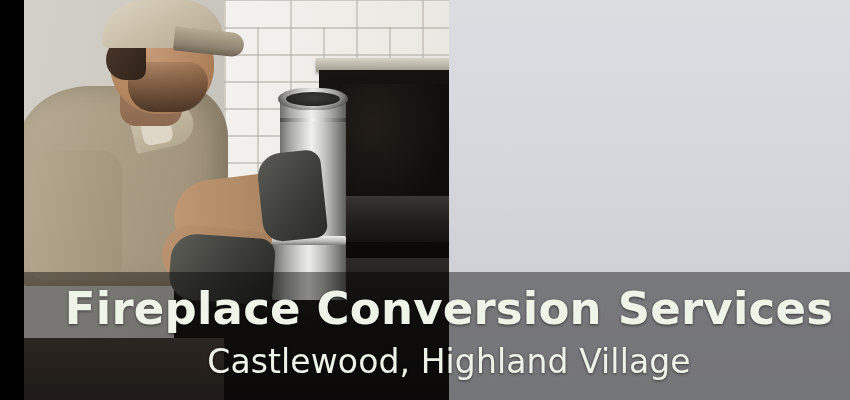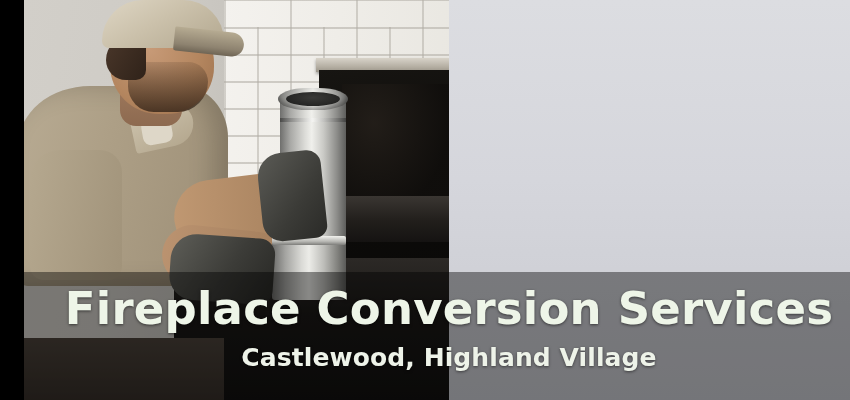--- a/index.html
+++ b/index.html
@@ -266,22 +266,22 @@
     font-size: 45px;
     font-weight: bold;
     color: #eef5e8;
     letter-spacing: .2px;
     line-height: 1.04;
     white-space: nowrap;
     text-shadow: 0 1px 3px rgba(0,0,0,.55);
   }
   .subline {
     margin-top: 12px;
-    font-size: 25px;
-    font-weight: bold;
+    font-size: 33px;
+    font-weight: normal;
     color: #eef3e9;
     letter-spacing: .1px;
     line-height: 1.05;
     white-space: nowrap;
     text-shadow: 0 1px 3px rgba(0,0,0,.5);
   }
 </style>
 </head>
 <body>
 

